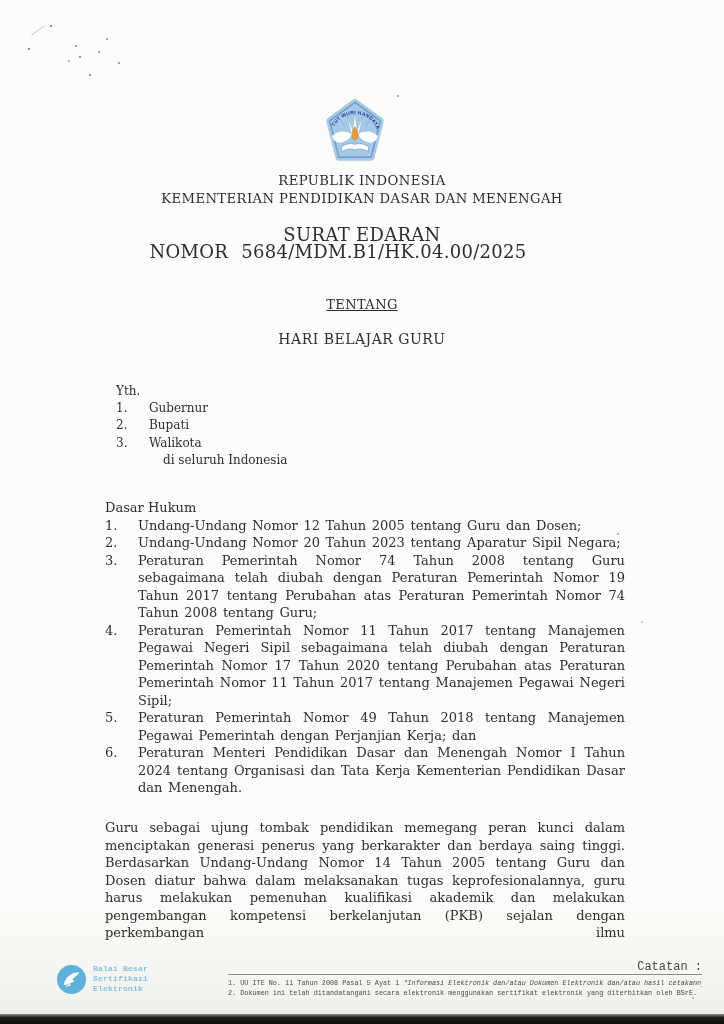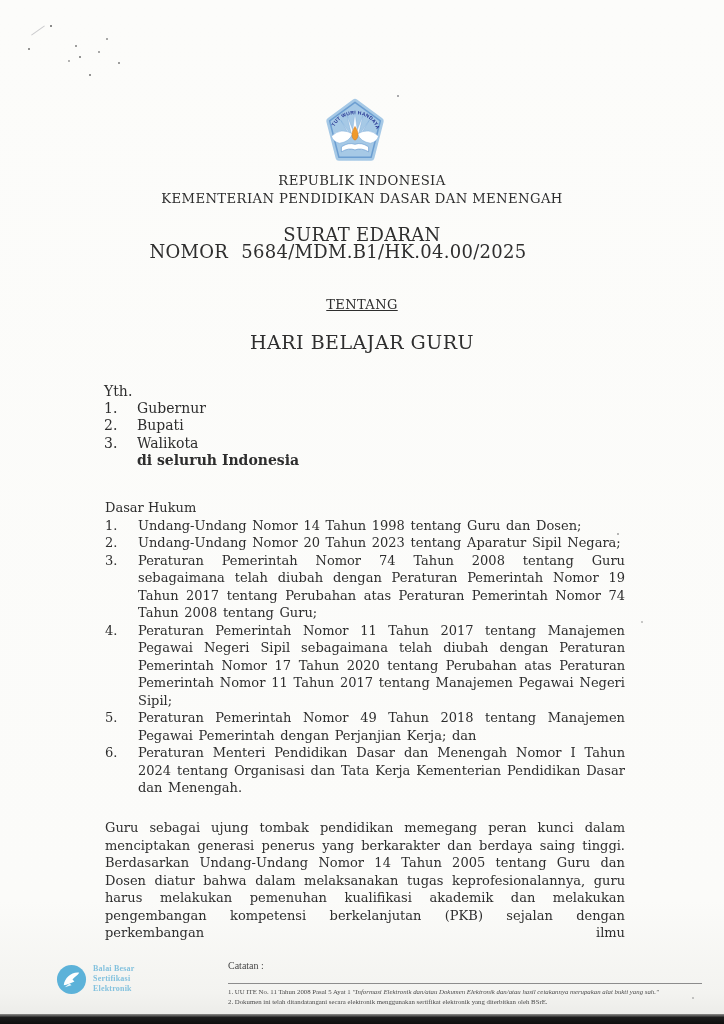--- a/index.html
+++ b/index.html
@@ -12,46 +12,46 @@
   .center { position:absolute; left:0; width:724px; text-align:center; }
   .doc-text { font-size:13px; letter-spacing:.3px; }
 
   .logo { position:absolute; left:324px; top:98px; width:62px; height:68px; filter:blur(.35px); }
 
   .gov-block { top:172px; line-height:18px; font-size:13.2px; letter-spacing:.4px; }
   .title-block { top:226px; line-height:17.2px; font-size:18px; letter-spacing:.3px; }
   .nomor-line { position:relative; left:-24px; }
   .nomor-num { margin-left:13px; }
   .tentang { top:297px; font-size:13px; letter-spacing:.4px;text-decoration:underline; }
-  .subject { top:331px; font-size:19px; letter-spacing:.5px; }
+  .subject { top:331px; font-size:14px; letter-spacing:.5px; }
 
-  .addressee { position:absolute; left:104px; top:383px; width:300px; font-size:14px; line-height:17.2px; }
+  .addressee { position:absolute; left:116px; top:383px; width:300px; font-size:12px; line-height:17.2px; }
   .addr-row { display:flex; }
   .addr-row .num { width:33px; flex:0 0 33px; }
-  .addr-loc { margin-left:33px;font-weight:bold; }
+  .addr-loc { margin-left:47px; }
 
   .legal { position:absolute; left:105px; top:499px; width:520px; font-size:13px; line-height:17.5px; }
   .legal-heading { margin-bottom:0; }
   .legal-item { display:flex; }
   .legal-item .num { width:33px; flex:0 0 33px; }
   .legal-item .txt { flex:1; text-align:justify; word-spacing:1.5px; }
 
   .body-par {
     position:absolute; left:105px; top:819px; width:520px;
     font-size:13px; line-height:17.5px;
     text-align:justify; text-align-last:justify; word-spacing:1.5px;
   }
 
   .footer { position:absolute; left:0; top:958px; width:660px; height:56px;
-    font-family:Liberation Serif, serif; }
+    font-family:Liberation Mono, monospace; }
   .stamp-icon { position:absolute; left:56px; top:6px; width:31px; height:31px; }
   .stamp-text { position:absolute; left:93px; top:6px; font-size:8px; font-weight:bold;
     line-height:10px; color:#84c2de; letter-spacing:.2px; }
   .catatan { position:absolute; left:228px; top:2px; width:474px; color:#474747; }
-  .catatan-label { font-size:10px; margin-bottom:12px; }
+  .catatan-label { font-size:12px; margin-bottom:0;text-align:right; }
   .catatan-notes { border-top:1px solid #8c8c8c; padding-top:3px; }
   .note { font-size:6.8px; line-height:10px; white-space:nowrap; overflow:hidden; color:#4a4a4a; }
   .note .it { font-style:italic; }
 
   .bottom-bar { position:absolute; left:0; bottom:0; width:724px; height:10px;
     background:linear-gradient(180deg,#8f8f8d 0%,#1c1c1c 35%,#0e0e0e 100%); }
 
   .specks { position:absolute; left:0; top:0; width:2px; height:2px; background:transparent;
     box-shadow:
       50px 25px 0 0 rgba(45,45,45,.55),
@@ -131,21 +131,21 @@
       <span class="num">3.</span>
       <span>Walikota</span>
     </div>
     <div class="addr-loc">di seluruh Indonesia</div>
   </div>
 
   <div class="legal">
     <div class="legal-heading">Dasar Hukum</div>
     <div class="legal-item">
       <span class="num">1.</span>
-      <span class="txt">Undang-Undang Nomor 14 Tahun 1998 tentang Guru dan Dosen;</span>
+      <span class="txt">Undang-Undang Nomor 12 Tahun 2005 tentang Guru dan Dosen;</span>
     </div>
     <div class="legal-item">
       <span class="num">2.</span>
       <span class="txt">Undang-Undang Nomor 20 Tahun 2023 tentang Aparatur Sipil Negara;</span>
     </div>
     <div class="legal-item">
       <span class="num">3.</span>
       <span class="txt">Peraturan Pemerintah Nomor 74 Tahun 2008 tentang Guru sebagaimana telah diubah dengan Peraturan Pemerintah Nomor 19 Tahun 2017 tentang Perubahan atas Peraturan Pemerintah Nomor 74 Tahun 2008 tentang Guru;</span>
     </div>
     <div class="legal-item">

